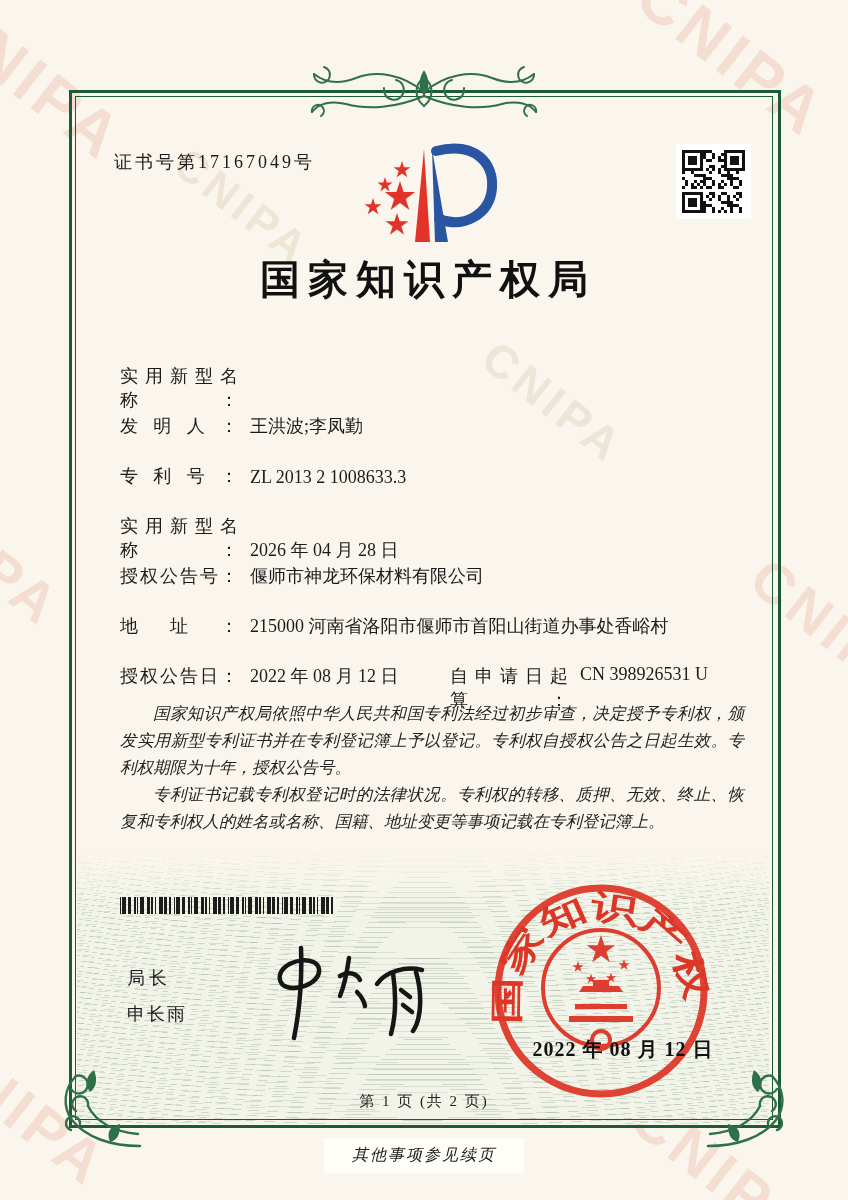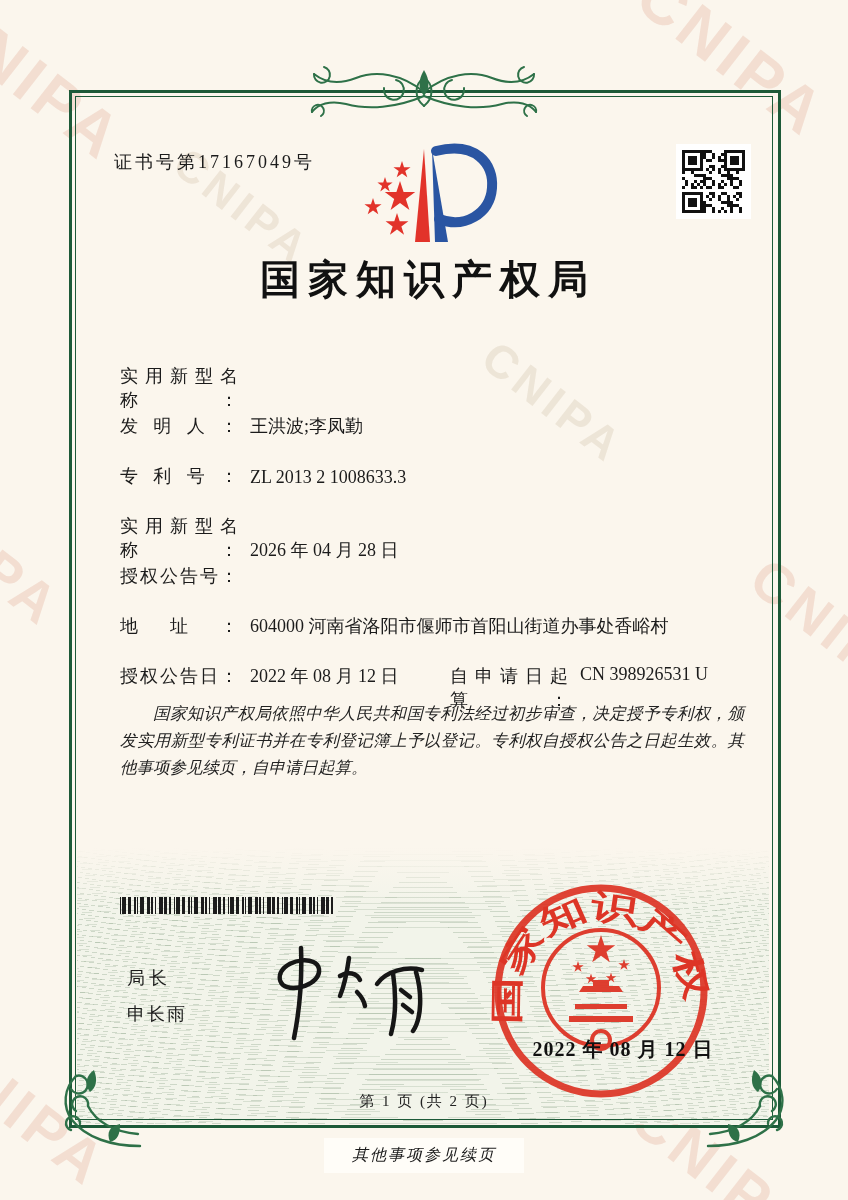--- a/index.html
+++ b/index.html
@@ -597,36 +597,38 @@
 <div class="frow" style="top:464px">
   <span class="flabel">专利号：</span>
   <span class="fvalue">ZL 2013 2 1008633.3</span>
 </div>
 <div class="frow" style="top:514px">
   <span class="flabel">实用新型名称：</span>
   <span class="fvalue">2026 年 04 月 28 日</span>
 </div>
 <div class="frow" style="top:564px">
   <span class="flabel">授权公告号：</span>
+  <span class="fvalue">偃师市神龙环保材料有限公司</span>
 </div>
 <div class="frow" style="top:614px">
   <span class="flabel">地址：</span>
-  <span class="fvalue">604000 河南省洛阳市偃师市首阳山街道办事处香峪村</span>
+  <span class="fvalue">215000 河南省洛阳市偃师市首阳山街道办事处香峪村</span>
 </div>
 <div class="frow" style="top:664px">
   <span class="flabel">授权公告日：</span>
   <span class="fvalue">2022 年 08 月 12 日</span>
 </div>
 <div class="frow2" style="top:664px">
   <span class="flabel">自申请日起算：</span>
   <span class="fvalue">CN 398926531 U</span>
 </div>
 
 <div class="paras">
-  <p>国家知识产权局依照中华人民共和国专利法经过初步审查，决定授予专利权，颁发实用新型专利证书并在专利登记簿上予以登记。专利权自授权公告之日起生效。其他事项参见续页，自申请日起算。</p>
+  <p>国家知识产权局依照中华人民共和国专利法经过初步审查，决定授予专利权，颁发实用新型专利证书并在专利登记簿上予以登记。专利权自授权公告之日起生效。专利权期限为十年，授权公告号。</p>
+  <p>专利证书记载专利权登记时的法律状况。专利权的转移、质押、无效、终止、恢复和专利权人的姓名或名称、国籍、地址变更等事项记载在专利登记簿上。</p>
 </div>
 
 <div class="barcode">
     <i style="width: 1px; margin-right: 1px;"></i>
     <i style="width: 4px; margin-right: 2px;"></i>
     <i style="width: 3px; margin-right: 3px;"></i>
     <i style="width: 2px; margin-right: 1px;"></i>
     <i style="width: 1px; margin-right: 2px;"></i>
     <i style="width: 4px; margin-right: 3px;"></i>
     <i style="width: 3px; margin-right: 1px;"></i>

